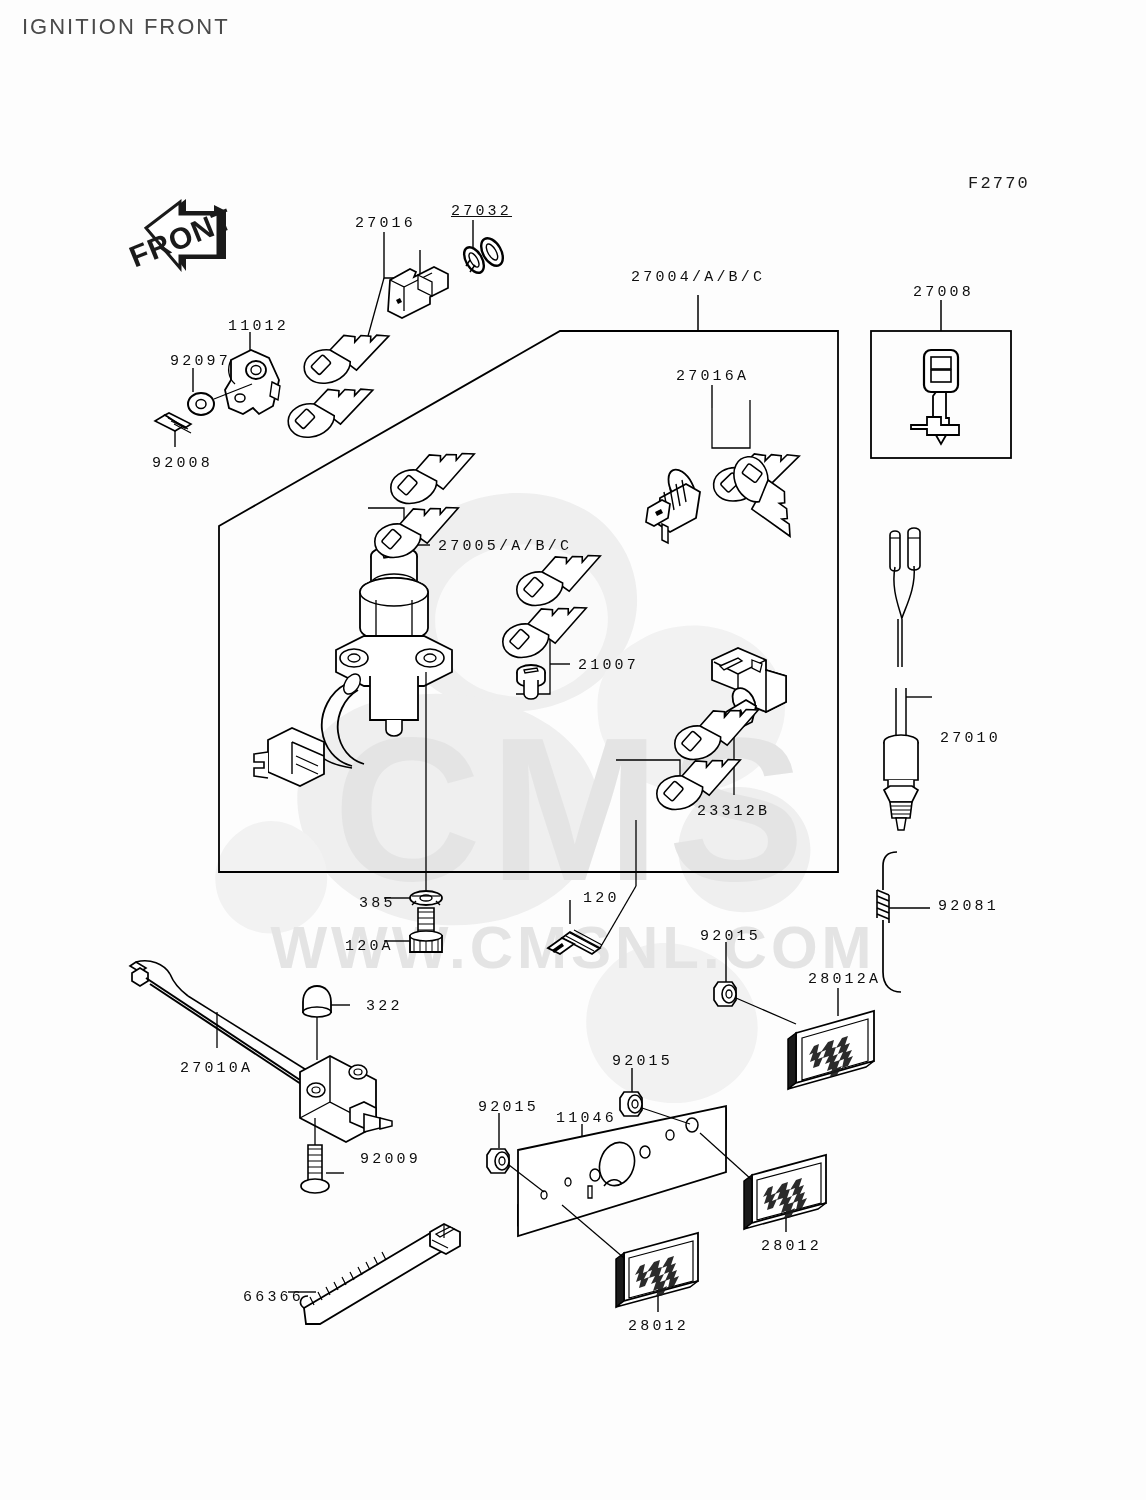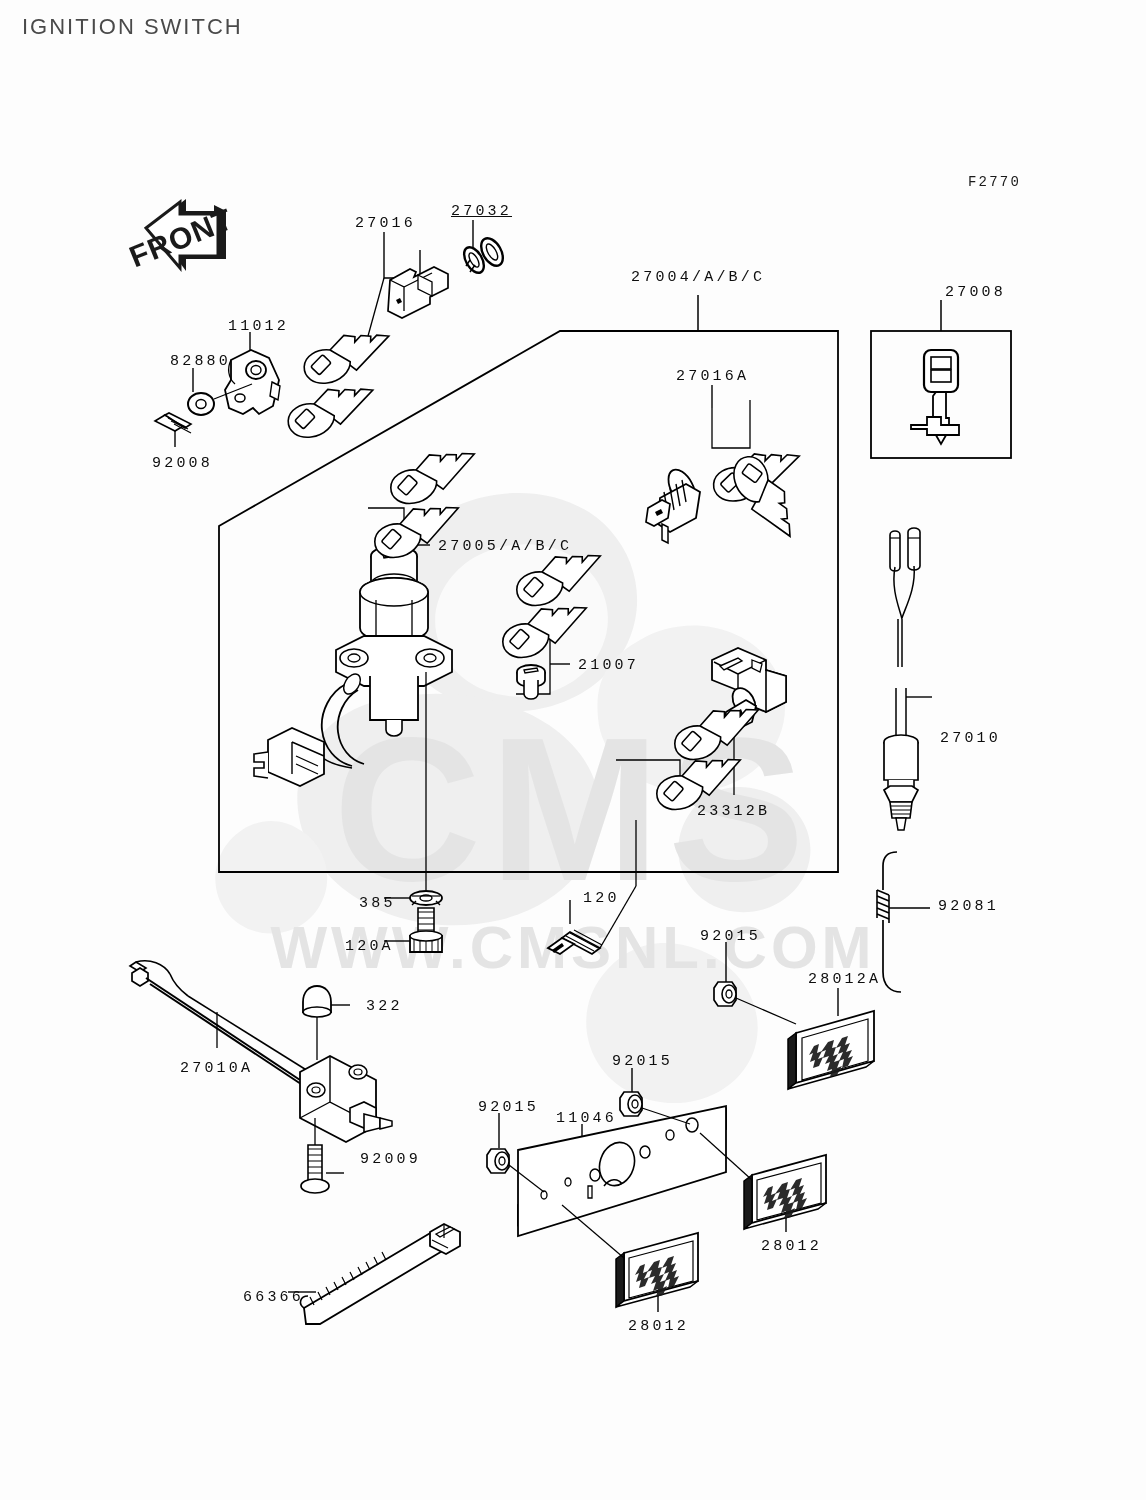--- a/index.html
+++ b/index.html
@@ -20,21 +20,21 @@
     left: 22px; top: 14px;
     font-size: 22px;
     letter-spacing: 2.0px;
     color: #4a4a4a;
     font-family: "Liberation Sans", sans-serif;
     white-space: nowrap;
   }
   #sheetcode {
     position: absolute;
     left: 968px; top: 174px;
-    font-size: 14px;
+    font-size: 17px;
     letter-spacing: 2.2px;
     color: #1a1a1a;
     font-family: "Liberation Mono", monospace;
     white-space: nowrap;
   }
   #footer {
     position: absolute;
     left: 0; top: 1448px;
     width: 1146px;
     text-align: center;
@@ -63,21 +63,21 @@
     fill: #e4e4e4;
     font-family: "Liberation Sans", sans-serif;
     font-weight: bold;
   }
 </style>
 </head>
 <body>
 
 <div id="page">
 
-  <div id="title">IGNITION SWITCH</div>
+  <div id="title">IGNITION FRONT</div>
   <div id="sheetcode">F2770</div>
 
   <svg class="art" viewBox="0 0 1146 1500">
     <defs>
       <g id="keyA">
         <path d="M0,0 l18,-9 l10,5 l-2,5 l8,-4 l9,4 l-2,5 l8,-4 l11,5 l-42,21 z" fill="#fff" stroke="#000" stroke-width="1.6"></path>
         <path d="M0,0 c-12,-6 -26,-3 -30,7 c-4,10 3,20 16,23 c13,3 26,-3 29,-12 z" fill="#fff" stroke="#000" stroke-width="1.6"></path>
         <rect x="-22" y="5" width="17" height="12" rx="2" transform="rotate(-26 -14 11)" fill="#fff" stroke="#000" stroke-width="1.5"></rect>
       </g>
     </defs>
@@ -481,23 +481,23 @@
       <path d="M430,1232 l14,-8 l16,8 l0,14 l-14,8 l-16,-8 z" fill="#fff" stroke="#000" stroke-width="1.8"></path>
       <path d="M436,1234 l14,-7 l4,2 l-14,8 z" fill="#fff" stroke="#000" stroke-width="1.3"></path>
       <path d="M444,1224 l0,14 M432,1240 l16,8" stroke="#000" stroke-width="1.2"></path>
     </g>
 
   </svg>
 
   <div class="lbl" style="left:355px;  top:215px;">27016</div>
   <div class="lbl" style="left:451px;  top:203px;text-decoration:underline;">27032</div>
   <div class="lbl" style="left:631px;  top:269px;">27004/A/B/C</div>
-  <div class="lbl" style="left:913px;  top:284px;margin-left:32px;">27008</div>
+  <div class="lbl" style="left:913px;  top:284px;">27008</div>
   <div class="lbl" style="left:228px;  top:318px;">11012</div>
-  <div class="lbl" style="left:170px;  top:353px;">82880</div>
+  <div class="lbl" style="left:170px;  top:353px;">92097</div>
   <div class="lbl" style="left:676px;  top:368px;">27016A</div>
   <div class="lbl" style="left:152px;  top:455px;">92008</div>
   <div class="lbl" style="left:438px;  top:538px;">27005/A/B/C</div>
   <div class="lbl" style="left:578px;  top:657px;">21007</div>
   <div class="lbl" style="left:940px;  top:730px;">27010</div>
   <div class="lbl" style="left:697px;  top:803px;">23312B</div>
   <div class="lbl" style="left:359px;  top:895px;">385</div>
   <div class="lbl" style="left:583px;  top:890px;">120</div>
   <div class="lbl" style="left:938px;  top:898px;">92081</div>
   <div class="lbl" style="left:345px;  top:938px;">120A</div>

